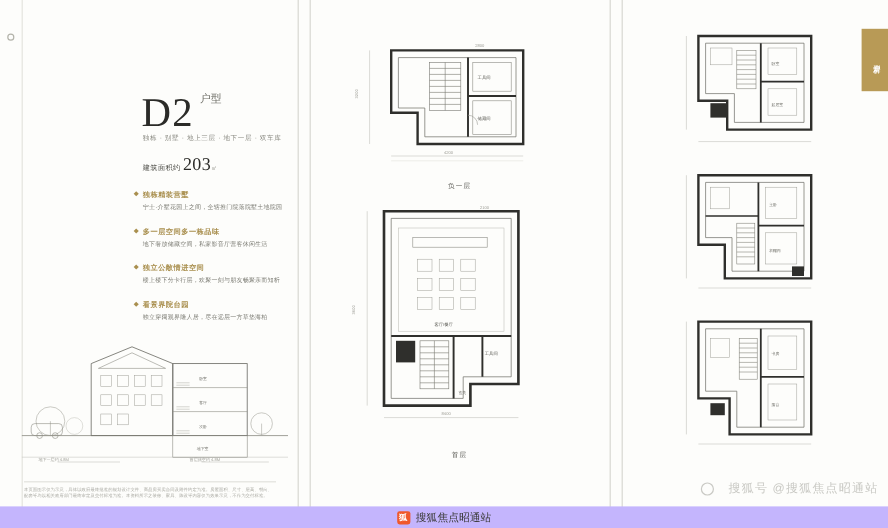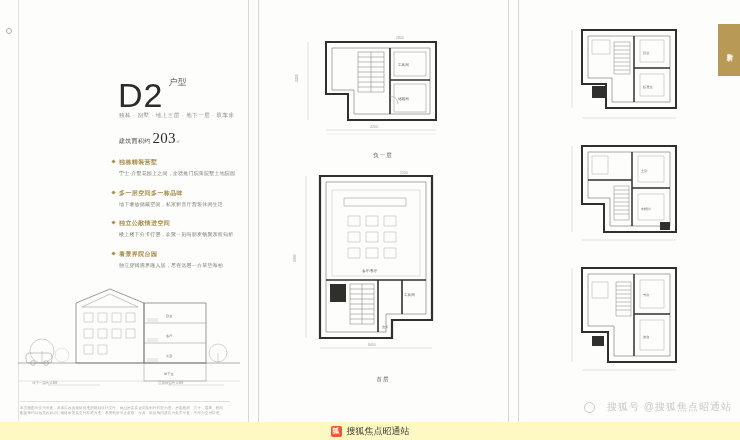--- a/index.html
+++ b/index.html
@@ -19,21 +19,21 @@
   .vrule.v3{left:508px;}
   .vrule.v4{left:518px;}
 
   
   .left{position:absolute;left:0;top:0;width:248px;height:440px;}
   .leftband{position:absolute;left:0;top:0;width:18px;height:440px;border-right:1px solid #e4e4de;}
   .vdot{position:absolute;left:6px;top:28px;width:4px;height:4px;border:1px solid #b3b3aa;border-radius:50%;}
 
   .title{
     position:absolute;left:118px;top:78px;
-    font-family:Liberation Sans, sans-serif;
+    font-family:Liberation Serif, serif;
     font-size:34px;color:#2b2b28;letter-spacing:1px;line-height:1;
   }
   .title .sup{font-size:9px;color:#6d6d66;margin-left:5px;vertical-align:top;letter-spacing:0;}
   .subline{position:absolute;left:119px;top:112px;font-size:5.5px;color:#8a8a82;letter-spacing:.5px;}
   .areaLine{position:absolute;left:119px;top:130px;font-size:6px;color:#4a4a44;letter-spacing:.3px;}
   .areaLine .big{font-family:"Liberation Serif",serif;font-size:15px;color:#2b2b28;}
   .areaLine .unit{font-size:5px;color:#8a8a82;}
 
   .features{position:absolute;left:112px;top:158px;width:130px;}
   .feat{margin-bottom:11px;}
@@ -67,21 +67,21 @@
   .tab span{writing-mode:vertical-rl;}
 
   
   .wm{
     position:absolute;right:8px;bottom:26px;
     font-size:10px;color:#c9c9c4;letter-spacing:1px;
     display:flex;align-items:center;gap:12px;
   }
   .wm .ring{width:9px;height:9px;border:1.4px solid #c9c9c4;border-radius:50%;}
   .bottombar{
-    position:absolute;left:0;right:0;bottom:0;height:18px;background:#fef9c3;
+    position:absolute;left:0;right:0;bottom:0;height:18px;background:#c4b5fd;
     display:flex;align-items:center;justify-content:center;gap:5px;
     font-size:9px;color:#3a3a38;
   }
   .bottombar .logo{
     width:11px;height:11px;border-radius:2px;background:#f0582b;color:#fff;
     font-size:7px;display:flex;align-items:center;justify-content:center;font-weight:bold;
   }
   .dimtxt{font-size:3.4px;fill:#9b9b94;font-family:"Liberation Sans",sans-serif;}
   .rmtxt{font-size:3.6px;fill:#5c5c56;font-family:"Liberation Sans",sans-serif;}
   .rmtxt2{font-size:3.2px;fill:#6d6d66;font-family:"Liberation Sans",sans-serif;}

